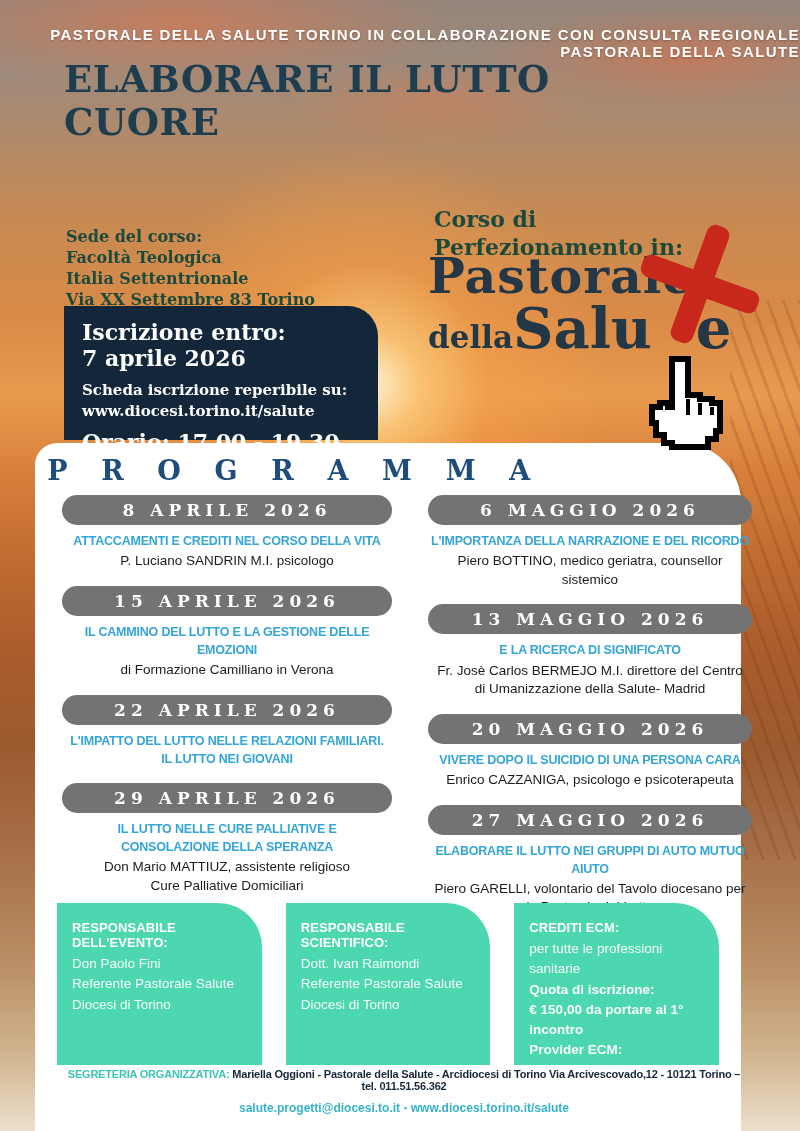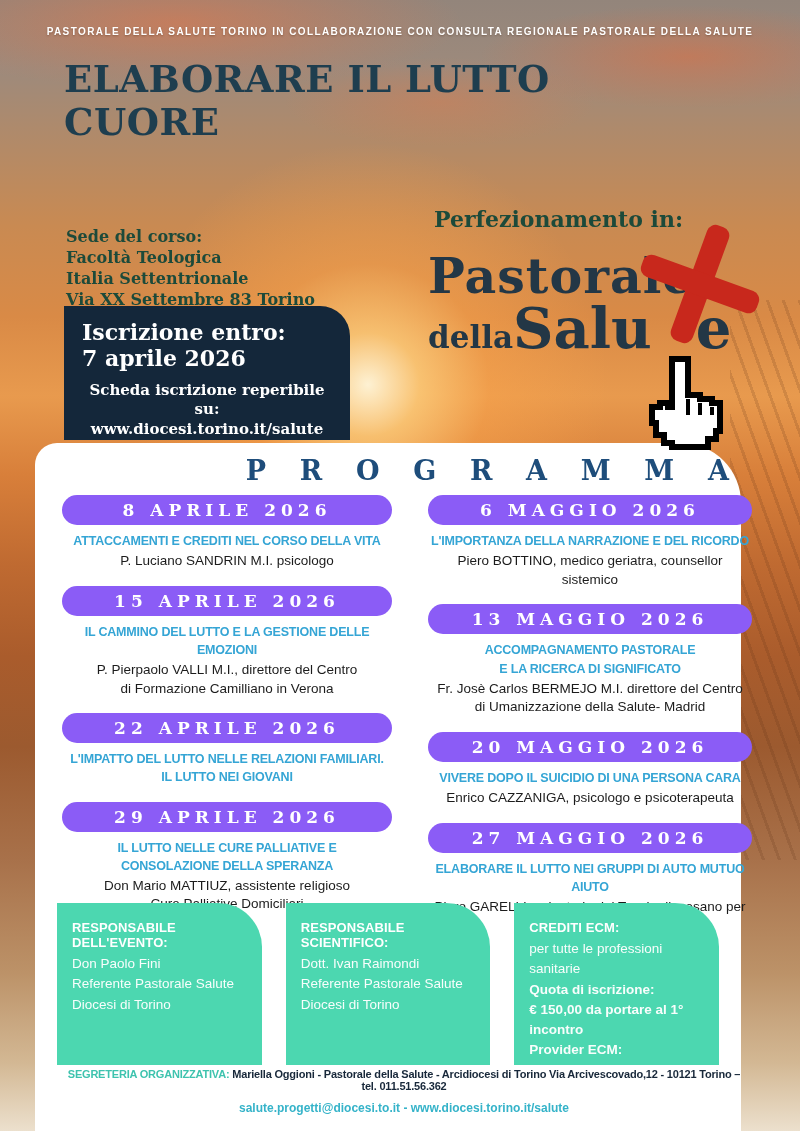--- a/index.html
+++ b/index.html
@@ -19,44 +19,44 @@
   .grass-right {
     position:absolute; right:0; top:300; width:70px; height:560px; z-index:1;
     top:300px;
     background:repeating-linear-gradient(70deg, rgba(88,44,18,0.28) 0 3px, transparent 3px 15px);
     opacity:.6;
   }
 
   
   .top-banner {
     position:absolute; top:26px; left:0; width:100%; z-index:2;
-    text-align:center; color:#fff; font-size:10px; font-weight:bold;
+    text-align:right; color:#fff; font-size:15px; font-weight:bold;
     letter-spacing:1.4px; text-shadow:0 1px 2px rgba(60,30,10,0.35);
   }
 
   
   .main-title {
     position:absolute; left:64px; top:58px; z-index:2;
     font-family:"DejaVu Serif", serif; font-weight:bold;
     font-size:37px; line-height:1.17; color:#1e3e4f; letter-spacing:0.5px;
   }
   .venue {
     position:absolute; left:66px; top:206px; z-index:2;
     font-family:"DejaVu Serif", serif; font-weight:bold;
     font-size:16px; line-height:1.32; color:#1c4a3a;margin-top:20px;
   }
 
   
   .reg-box {
-    position:absolute; left:64px; top:306px; width:286px; height:134px; z-index:2;
+    position:absolute; left:64px; top:306px; width:314px; height:134px; z-index:2;
     background:#14273a; border-radius:0 30px 0 0; color:#fff;
     padding:13px 18px; font-family:"DejaVu Serif", serif;
   }
   .reg-box .big { font-size:22px; font-weight:bold; line-height:1.2; }
-  .reg-box .small { font-size:15px; font-weight:bold; line-height:1.25; margin-top:2px;text-align:center; }
+  .reg-box .small { font-size:15px; font-weight:bold; line-height:1.25; margin-top:2px; }
   .reg-box .gap { margin-top:9px; }
 
   
   .course-label {
     position:absolute; left:434px; top:206px; z-index:2;
     font-family:"DejaVu Serif", serif; font-weight:bold;
     font-size:22px; line-height:1.25; color:#1c4a3a;
   }
   .logo { position:absolute; left:428px; top:252px; width:340px; z-index:2;
     font-family:"DejaVu Serif", serif; font-weight:bold; color:#233746; }
@@ -70,30 +70,30 @@
 
   
   .hand-cursor { position:absolute; left:640px; top:350px; z-index:6; }
 
   
   .panel {
     position:absolute; left:35px; top:443px; width:706px; height:688px; z-index:3;
     background:#fff; border-radius:22px 60px 0 0;
   }
   .programma {
-    margin-top:12px; text-align:right;
+    margin-top:12px; text-align:left;
     font-family:"DejaVu Serif", serif; font-weight:bold;
     font-size:27px; color:#1e4d7b; letter-spacing:0.45em; padding-left:0.45em;
   }
   .prog-col { position:absolute; top:52px; width:330px; }
   .prog-col.left  { left:27px; }
   .prog-col.right { left:393px; width:324px; }
   .session { margin-bottom:15px; text-align:center; }
   .date-pill {
-    width:100%; height:30px; border-radius:16px; background:#8b5cf6;
+    width:100%; height:30px; border-radius:16px; background:#737373;
     display:flex; align-items:center; justify-content:center;
     color:#fff; font-family:"DejaVu Serif", serif; font-weight:bold;
     font-size:17px; letter-spacing:5px; margin-bottom:7px;
   }
   .s-title { color:#35a5d5; font-weight:bold; font-size:12.5px; letter-spacing:-0.2px; line-height:1.45; }
   .s-speaker { color:#1c1c1c; font-size:13.5px; line-height:1.38; margin-top:2px; }
 
   
   .info-row { position:absolute; left:22px; top:460px; width:662px; display:flex; gap:24px; }
   .info-box {
@@ -132,20 +132,21 @@
 
 <div class="reg-box">
   <div class="big">Iscrizione entro:</div>
   <div class="big">7 aprile 2026</div>
   <div class="small gap">Scheda iscrizione reperibile su:</div>
   <div class="small">www.diocesi.torino.it/salute</div>
   <div class="big gap">Orario: 17.00 - 19.30</div>
 </div>
 
 <div class="course-label">
+  <div>Corso di</div>
   <div>Perfezionamento in:</div>
 </div>
 
 <div class="logo">
   <div class="row1">Pastorale</div>
   <div class="row2"><span class="della">della</span><span class="salu">Salu</span><span class="t-gap"></span><span class="e">e</span></div>
   <svg class="red-cross" viewBox="0 0 100 100">
     <g fill="#c8281c" transform="rotate(20 50 50)">
       <rect x="41" y="2" width="18" height="96" rx="7"></rect>
       <rect x="2" y="41" width="96" height="18" rx="7"></rect>
@@ -164,21 +165,20 @@
   <div class="prog-col left">
     <div class="session">
       <div class="date-pill">8 APRILE 2026</div>
       <div class="s-title">ATTACCAMENTI E CREDITI NEL CORSO DELLA VITA</div>
       <div class="s-speaker">P. Luciano SANDRIN M.I. psicologo</div>
     </div>
     <div class="session">
       <div class="date-pill">15 APRILE 2026</div>
       <div class="s-title">IL CAMMINO DEL LUTTO E LA GESTIONE DELLE EMOZIONI</div>
       <div class="s-speaker">
-        <div>P. Pierpaolo VALLI M.I., direttore del Centro</div>
         <div>di Formazione Camilliano in Verona</div>
       </div>
     </div>
     <div class="session">
       <div class="date-pill">22 APRILE 2026</div>
       <div class="s-title">
         <div>L'IMPATTO DEL LUTTO NELLE RELAZIONI FAMILIARI.</div>
         <div>IL LUTTO NEI GIOVANI</div>
       </div>
     </div>
@@ -197,21 +197,20 @@
 
   <div class="prog-col right">
     <div class="session">
       <div class="date-pill">6 MAGGIO 2026</div>
       <div class="s-title">L'IMPORTANZA DELLA NARRAZIONE E DEL RICORDO</div>
       <div class="s-speaker">Piero BOTTINO, medico geriatra, counsellor sistemico</div>
     </div>
     <div class="session">
       <div class="date-pill">13 MAGGIO 2026</div>
       <div class="s-title">
-        <div>ACCOMPAGNAMENTO PASTORALE</div>
         <div>E LA RICERCA DI SIGNIFICATO</div>
       </div>
       <div class="s-speaker">
         <div>Fr. Josè Carlos BERMEJO M.I. direttore del Centro</div>
         <div>di Umanizzazione della Salute- Madrid</div>
       </div>
     </div>
     <div class="session">
       <div class="date-pill">20 MAGGIO 2026</div>
       <div class="s-title">VIVERE DOPO IL SUICIDIO DI UNA PERSONA CARA</div>

